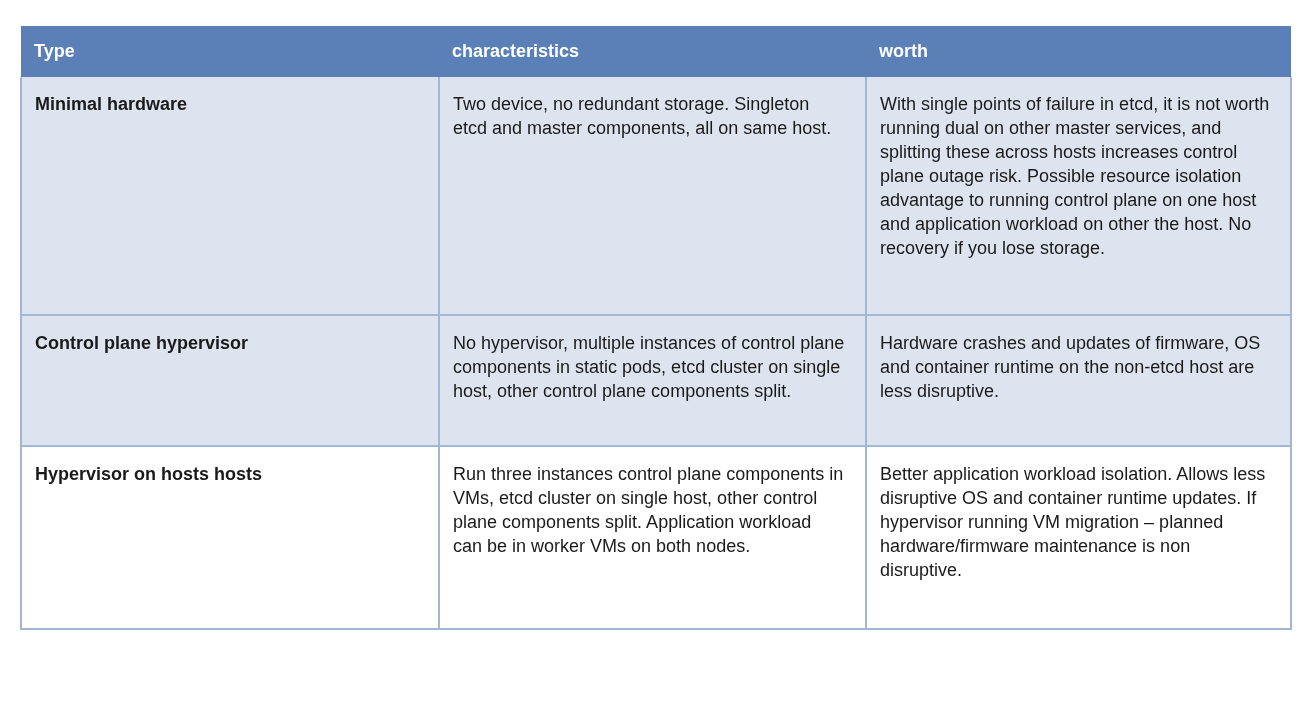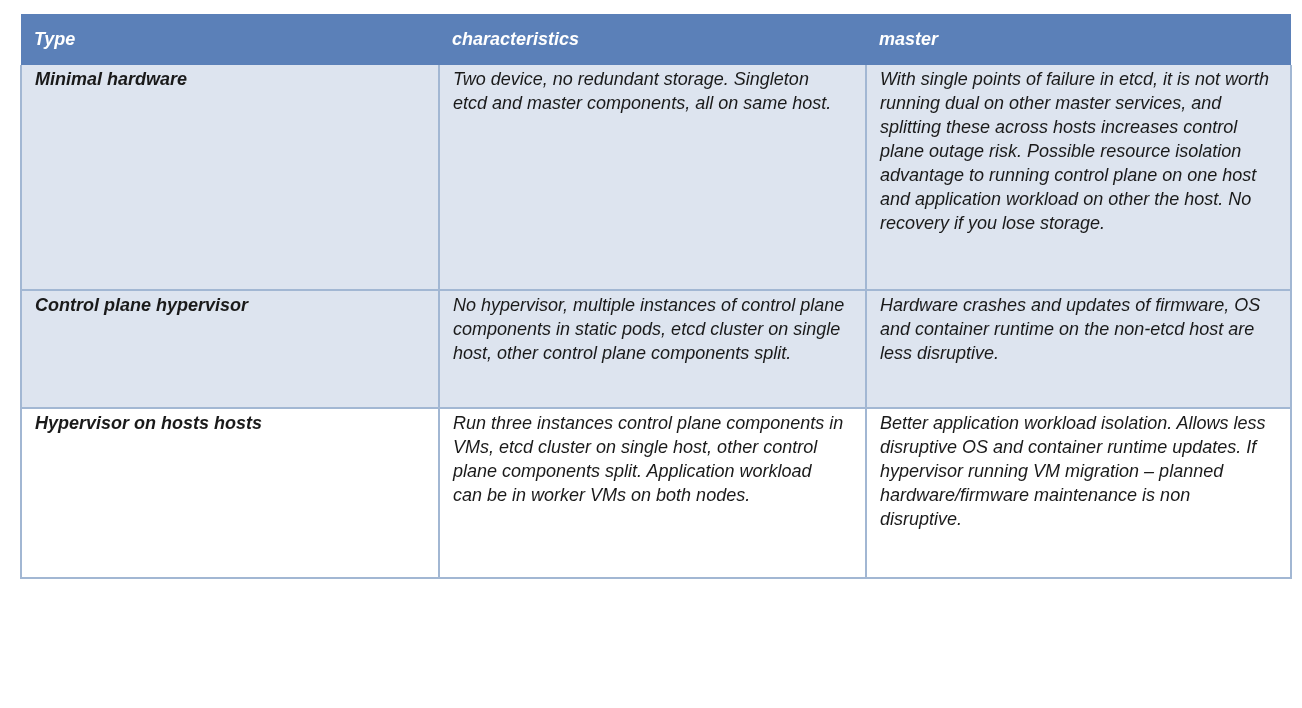--- a/index.html
+++ b/index.html
@@ -6,22 +6,21 @@
     margin: 0;
     padding: 0;
     background: #ffffff;
     width: 1302px;
     height: 708px;
     font-family: "Liberation Sans", "DejaVu Sans", sans-serif;
   }
   .table-wrap {
     position: absolute;
     left: 20px;
-    top: 14px;
-    font-style: italic;
+    top: 26px;
   }
   table.doc-table {
     border-collapse: collapse;
     table-layout: fixed;
     width: 1270px;
   }
   col.c1 { width: 418px; }
   col.c2 { width: 427px; }
   col.c3 { width: 425px; }
 
@@ -33,21 +32,21 @@
     text-align: left;
     vertical-align: middle;
     height: 51px;
     padding: 0 14px 0 13px;
     border: 0;
   }
 
   tbody td {
     border: 2px solid var(--border, #a2b7d3);
     vertical-align: top;
-    padding: 2px 20px 15px 13px;
+    padding: 15px 20px 15px 13px;
     font-size: 18px;
     line-height: 24px;
     color: var(--body-text, #1a1a1a);
     word-wrap: break-word;
   }
   tbody tr:first-child td { border-top: 0; }
 
   tbody tr.shaded td { background: var(--row-shaded-bg, #dde4ef); }
   tbody tr.plain  td { background: var(--row-plain-bg, #ffffff); }
 
@@ -66,21 +65,21 @@
   <table class="doc-table">
     <colgroup>
       <col class="c1">
         <col class="c2">
         <col class="c3">
     </colgroup>
     <thead>
       <tr>
         <th>Type</th>
         <th>characteristics</th>
-        <th>master</th>
+        <th>worth</th>
       </tr>
     </thead>
     <tbody>
       <tr class="shaded r1">
         <td class="cell-type">Minimal hardware</td>
         <td class="cell-characteristics">Two device, no redundant storage. Singleton etcd and master components, all on same host.</td>
         <td class="cell-result">With single points of failure in etcd, it is not worth running dual on other master services, and splitting these across hosts increases control plane outage risk. Possible resource isolation advantage to running control plane on one host and application workload on other the host. No recovery if you lose storage.</td>
       </tr>
       <tr class="shaded r3">
         <td class="cell-type">Control plane hypervisor</td>

